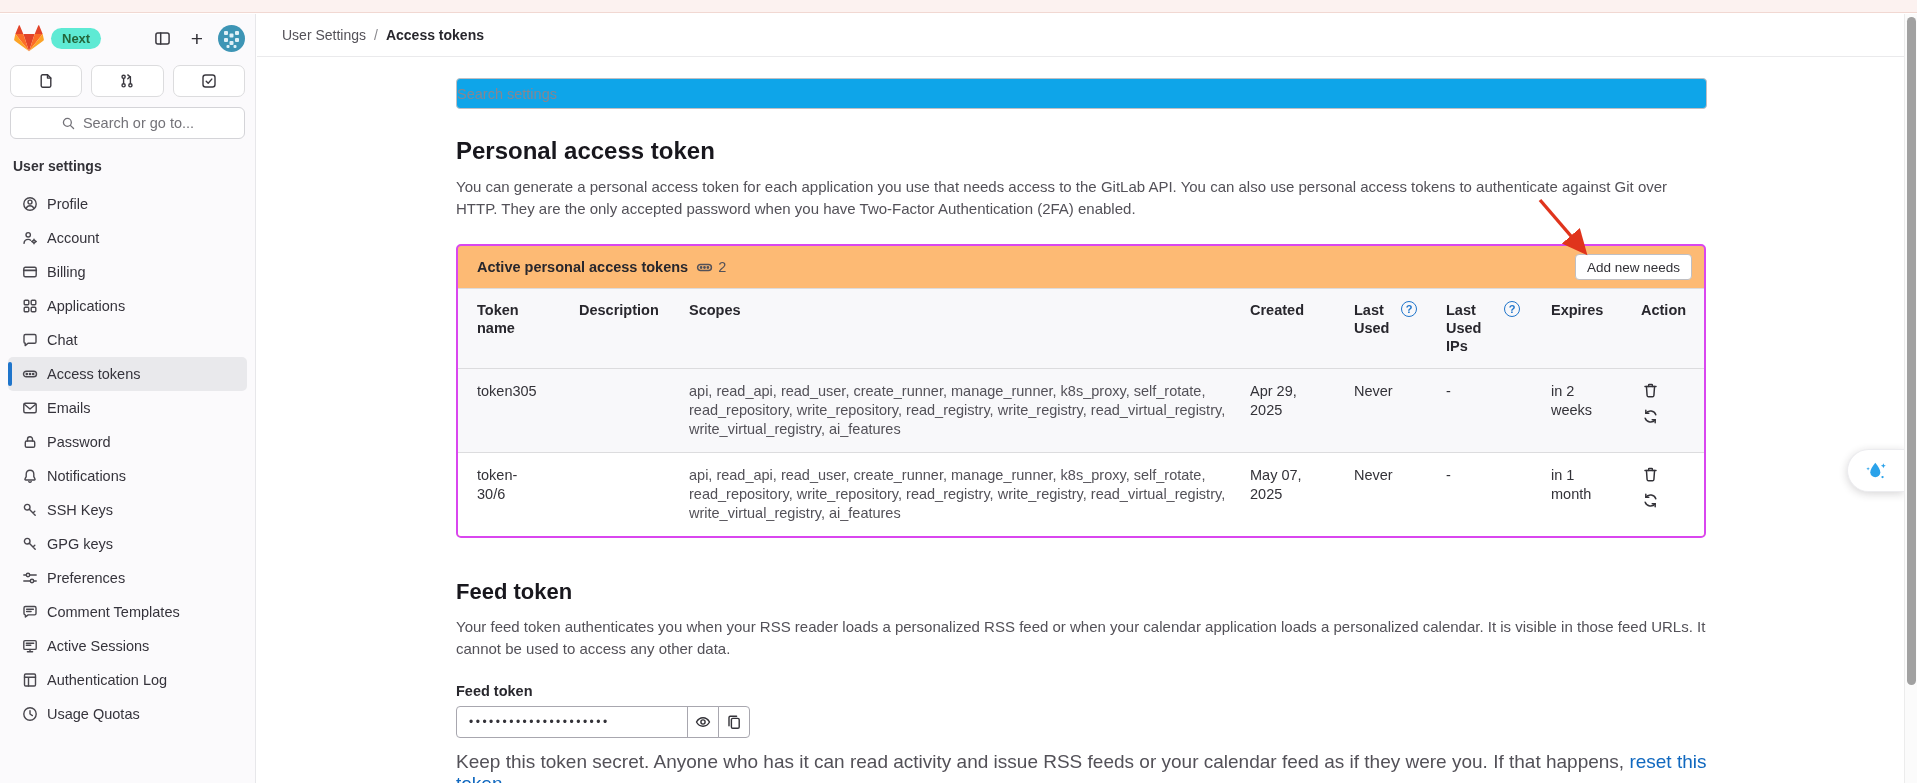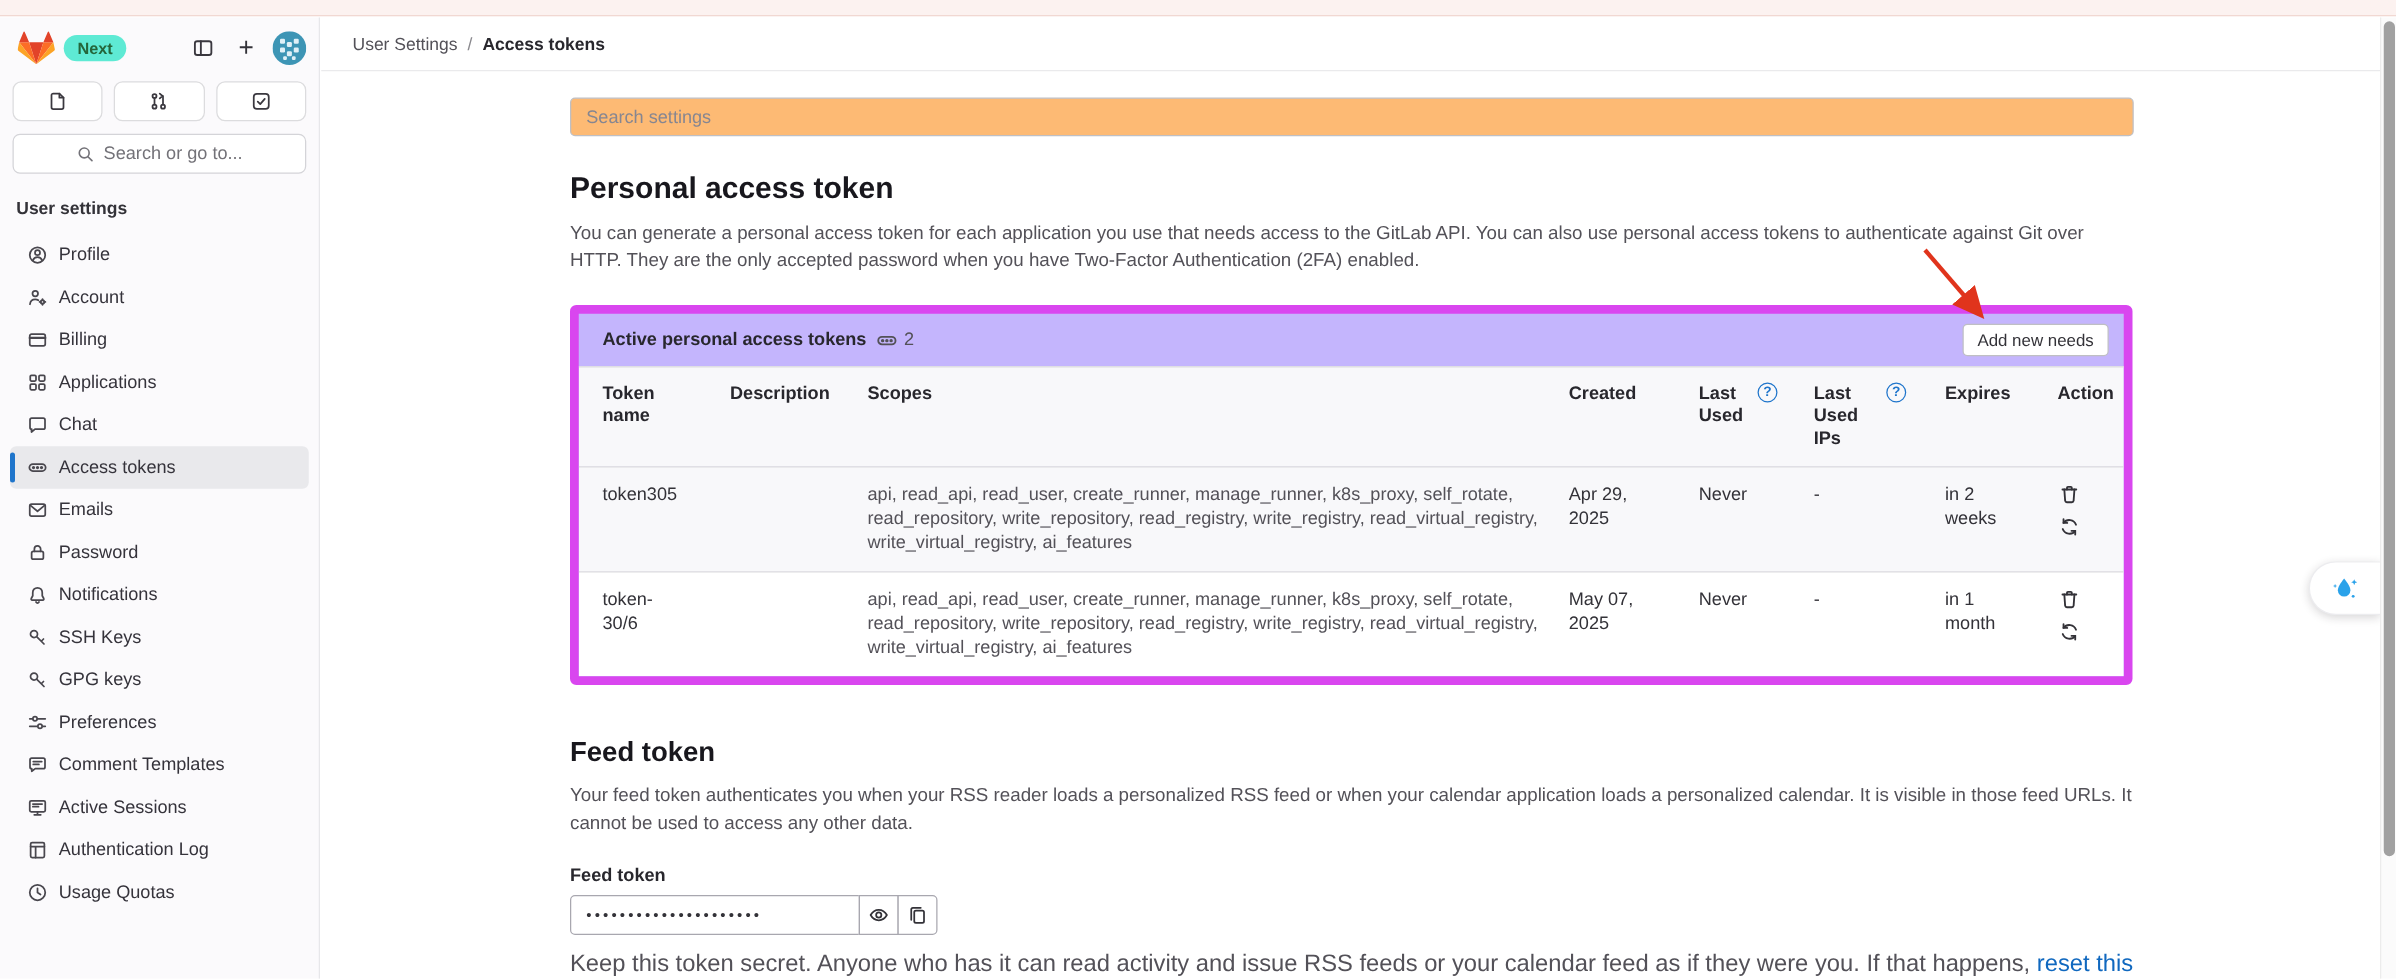--- a/index.html
+++ b/index.html
@@ -45,30 +45,30 @@
   
   .main { position:absolute; left:257px; top:14px; right:0; bottom:0; background:#fff; }
   .crumbbar { height:43px; border-bottom:1px solid #eaeaec; display:flex; align-items:center;
     padding-left:25px; gap:8px; font-size:14px; }
   .crumb { color:#535158; cursor:pointer; }
   .crumb-sep { color:#89888d; }
   .crumb-cur { font-weight:700; color:#28272d; }
 
   .content { padding:21px 0 0 199px; width:1450px; }
   .settings-search { width:1251px; height:31px; border:1px solid #bfbfc3; border-radius:4px;
-    padding:0 12px; font-size:14.5px; color:#333238; outline:none; background:#fdba74;
+    padding:0 0; font-size:14.5px; color:#333238; outline:none; background:#0ea5e9;
     font-family:"Liberation Sans",sans-serif; }
   .settings-search::placeholder { color:#868691; }
   h1 { margin-top:27px; font-size:24px; line-height:30px; font-weight:700; color:#18171d; }
   .desc { margin-top:10px; width:1251px; font-size:15px; line-height:21.5px; color:#535158; }
   h2 { margin-top:40px; font-size:22px; line-height:28px; font-weight:700; color:#18171d; }
 
   
-  .card { margin-top:25px; width:1250px; border:7px solid #d946ef; border-radius:5px;
-    overflow:hidden; background:#c4b5fd; }
+  .card { margin-top:25px; width:1250px; border:2px solid #d946ef; border-radius:5px;
+    overflow:hidden; background:#fdba74; }
   .card-head { height:42px; display:flex; align-items:center; padding:0 12px 0 19px; }
   .card-title { font-size:14.5px; font-weight:700; color:#28272d; }
   .tok-ic { margin-left:8px; display:flex; color:#535158; }
   .tok-ic svg { width:17px; height:17px; }
   .tok-count { margin-left:5px; font-size:14.5px; color:#535158; }
   .btn-add { margin-left:auto; height:26px; padding:0 11px; background:#fff;
     border:1px solid #bfbfc3; border-radius:4px; font-size:13.5px; color:#333238;
     cursor:pointer; font-family:"Liberation Sans",sans-serif; }
   .trow { display:grid; grid-template-columns:121px 110px 561px 104px 92px 105px 90px 65px;
     border-top:1px solid #dcdcde; }

